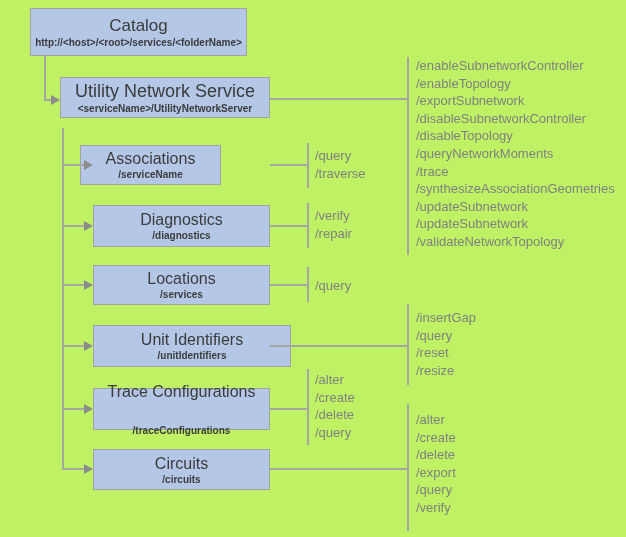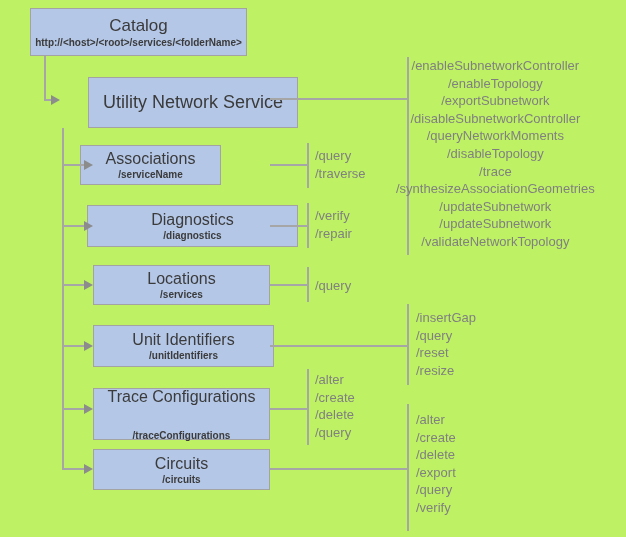--- a/index.html
+++ b/index.html
@@ -33,45 +33,46 @@
 </head>
 <body>
 
 <div class="canvas">
 
   <div class="node t-md" style="left:30px; top:8px; width:217px; height:48px;">
     <span class="title">Catalog</span>
     <span class="subtitle">http://&lt;host&gt;/&lt;root&gt;/services/&lt;folderName&gt;</span>
   </div>
 
-  <div class="node t-lg" style="left:60px; top:77px; width:210px; height:51px;margin-left:28px;">
+  <div class="node t-lg" style="left:60px; top:77px; width:210px; height:41px;">
     <span class="title">Utility Network Service</span>
+    <span class="subtitle">&lt;serviceName&gt;/UtilityNetworkServer</span>
   </div>
 
   <div class="node t-sm" style="left:80px; top:145px; width:141px; height:40px;">
     <span class="title">Associations</span>
     <span class="subtitle">/serviceName</span>
   </div>
 
-  <div class="node t-sm" style="left:87px; top:205px; width:211px; height:42px;">
+  <div class="node t-sm" style="left:93px; top:205px; width:177px; height:42px;">
     <span class="title">Diagnostics</span>
     <span class="subtitle">/diagnostics</span>
   </div>
 
   <div class="node t-sm" style="left:93px; top:265px; width:177px; height:40px;">
     <span class="title">Locations</span>
     <span class="subtitle">/services</span>
   </div>
 
-  <div class="node t-sm" style="left:93px; top:325px; width:181px; height:42px;">
+  <div class="node t-sm" style="left:93px; top:325px; width:198px; height:42px;">
     <span class="title">Unit Identifiers</span>
     <span class="subtitle">/unitIdentifiers</span>
   </div>
 
-  <div class="node t-sm" style="left:93px; top:388px; width:177px; height:52px;gap:23px;">
+  <div class="node t-sm" style="left:93px; top:388px; width:177px; height:42px;gap:23px;">
     <span class="title">Trace Configurations</span>
     <span class="subtitle">/traceConfigurations</span>
   </div>
 
   <div class="node t-sm" style="left:93px; top:449px; width:177px; height:41px;">
     <span class="title">Circuits</span>
     <span class="subtitle">/circuits</span>
   </div>
 
   <div class="vline" style="left:44px; top:56px; height:45px;"></div>
@@ -93,27 +94,27 @@
   <div class="arrow" style="left:84px; top:341px;"></div>
 
   <div class="hline" style="left:62px; top:408px; width:22px;"></div>
   <div class="arrow" style="left:84px; top:404px;"></div>
 
   <div class="hline" style="left:62px; top:468px; width:22px;"></div>
   <div class="arrow" style="left:84px; top:464px;"></div>
 
   <div class="hline" style="left:270px; top:98px; width:137px;"></div>
   <div class="vline" style="left:407px; top:57px; height:198px;"></div>
-  <div class="ops" style="left:396px; top:57px;text-align:center;">
+  <div class="ops" style="left:416px; top:57px;">
       <div>/enableSubnetworkController</div>
       <div>/enableTopology</div>
       <div>/exportSubnetwork</div>
       <div>/disableSubnetworkController</div>
+      <div>/disableTopology</div>
       <div>/queryNetworkMoments</div>
-      <div>/disableTopology</div>
       <div>/trace</div>
       <div>/synthesizeAssociationGeometries</div>
       <div>/updateSubnetwork</div>
       <div>/updateSubnetwork</div>
       <div>/validateNetworkTopology</div>
     </div>
 
   <div class="hline" style="left:270px; top:164px; width:37px;"></div>
   <div class="vline" style="left:307px; top:143px; height:45px;"></div>
   <div class="ops" style="left:315px; top:147px;">

